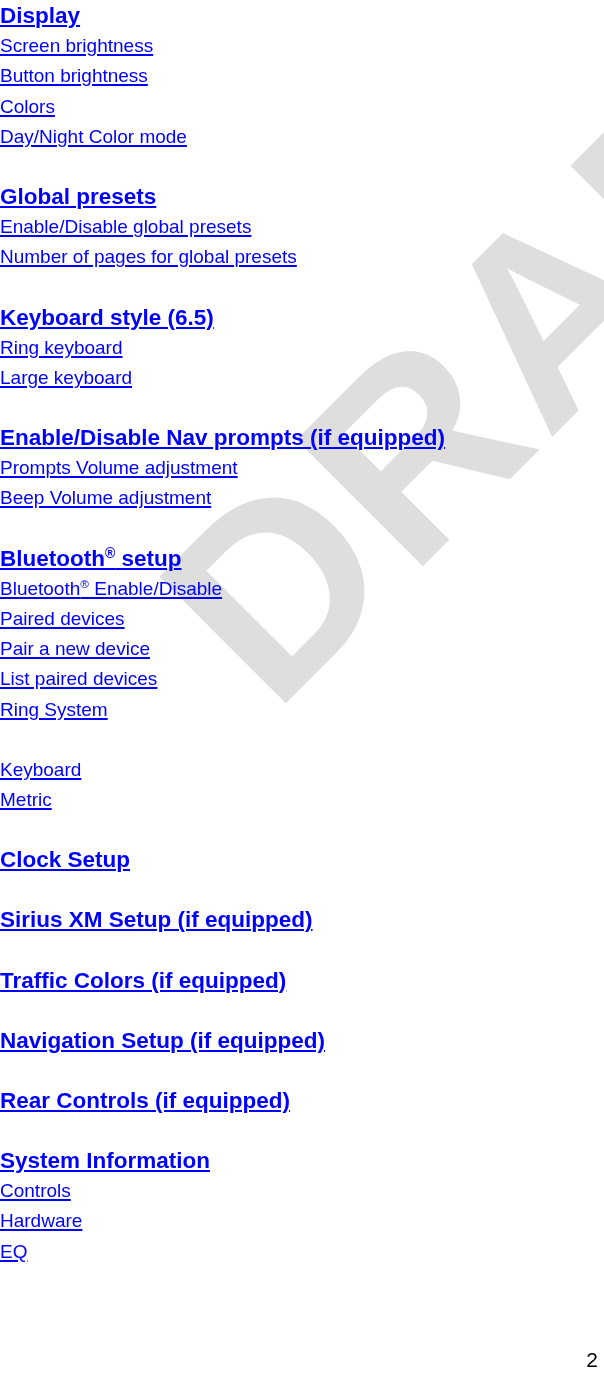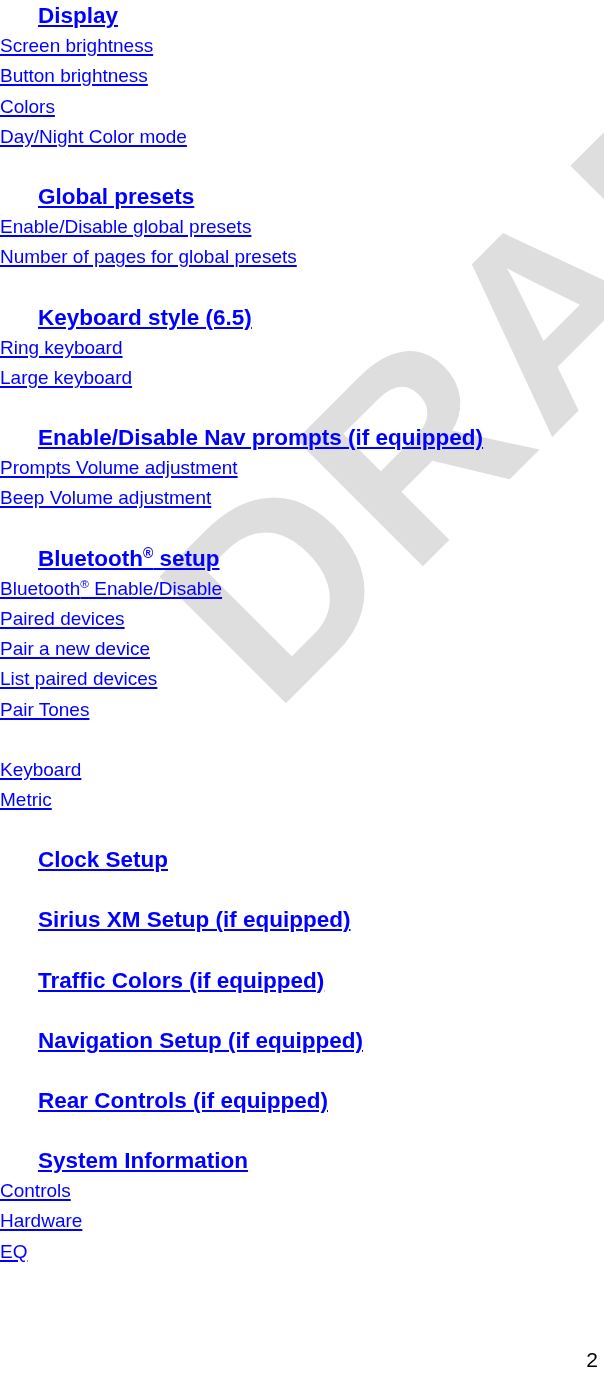--- a/index.html
+++ b/index.html
@@ -75,21 +75,20 @@
     position: relative;
   }
   .toc-link .ul-text {
     text-decoration: underline;
     text-underline-offset: 2px;
     text-decoration-thickness: 1.6px;
   }
   .toc-link.heading {
     font-weight: bold;
     font-size: 22.5px;
-    padding-left: 38px;
   }
   .toc-link.heading .ul-text {
     text-decoration-thickness: 2px;
   }
   .toc-link sup {
     font-size: 0.62em;
     vertical-align: super;
     line-height: 0;
   }
 
@@ -138,21 +137,21 @@
       <a class="toc-link" href="#"><span class="ul-text">Prompts Volume adjustment</span></a>
       <a class="toc-link" href="#"><span class="ul-text">Beep Volume adjustment</span></a>
     </div>
     <div class="toc-spacer"></div>
     <div class="toc-section">
       <a class="toc-link heading" href="#"><span class="ul-text">Bluetooth<sup>®</sup> setup</span></a>
       <a class="toc-link" href="#"><span class="ul-text">Bluetooth<sup>®</sup> Enable/Disable</span></a>
       <a class="toc-link" href="#"><span class="ul-text">Paired devices</span></a>
       <a class="toc-link" href="#"><span class="ul-text">Pair a new device</span></a>
       <a class="toc-link" href="#"><span class="ul-text">List paired devices</span></a>
-      <a class="toc-link" href="#"><span class="ul-text">Pair Tones</span></a>
+      <a class="toc-link" href="#"><span class="ul-text">Ring System</span></a>
     </div>
     <div class="toc-spacer"></div>
     <div class="toc-section">
       <a class="toc-link" href="#"><span class="ul-text">Keyboard</span></a>
       <a class="toc-link" href="#"><span class="ul-text">Metric</span></a>
     </div>
     <div class="toc-spacer"></div>
     <div class="toc-section">
       <a class="toc-link heading" href="#"><span class="ul-text">Clock Setup</span></a>
     </div>

